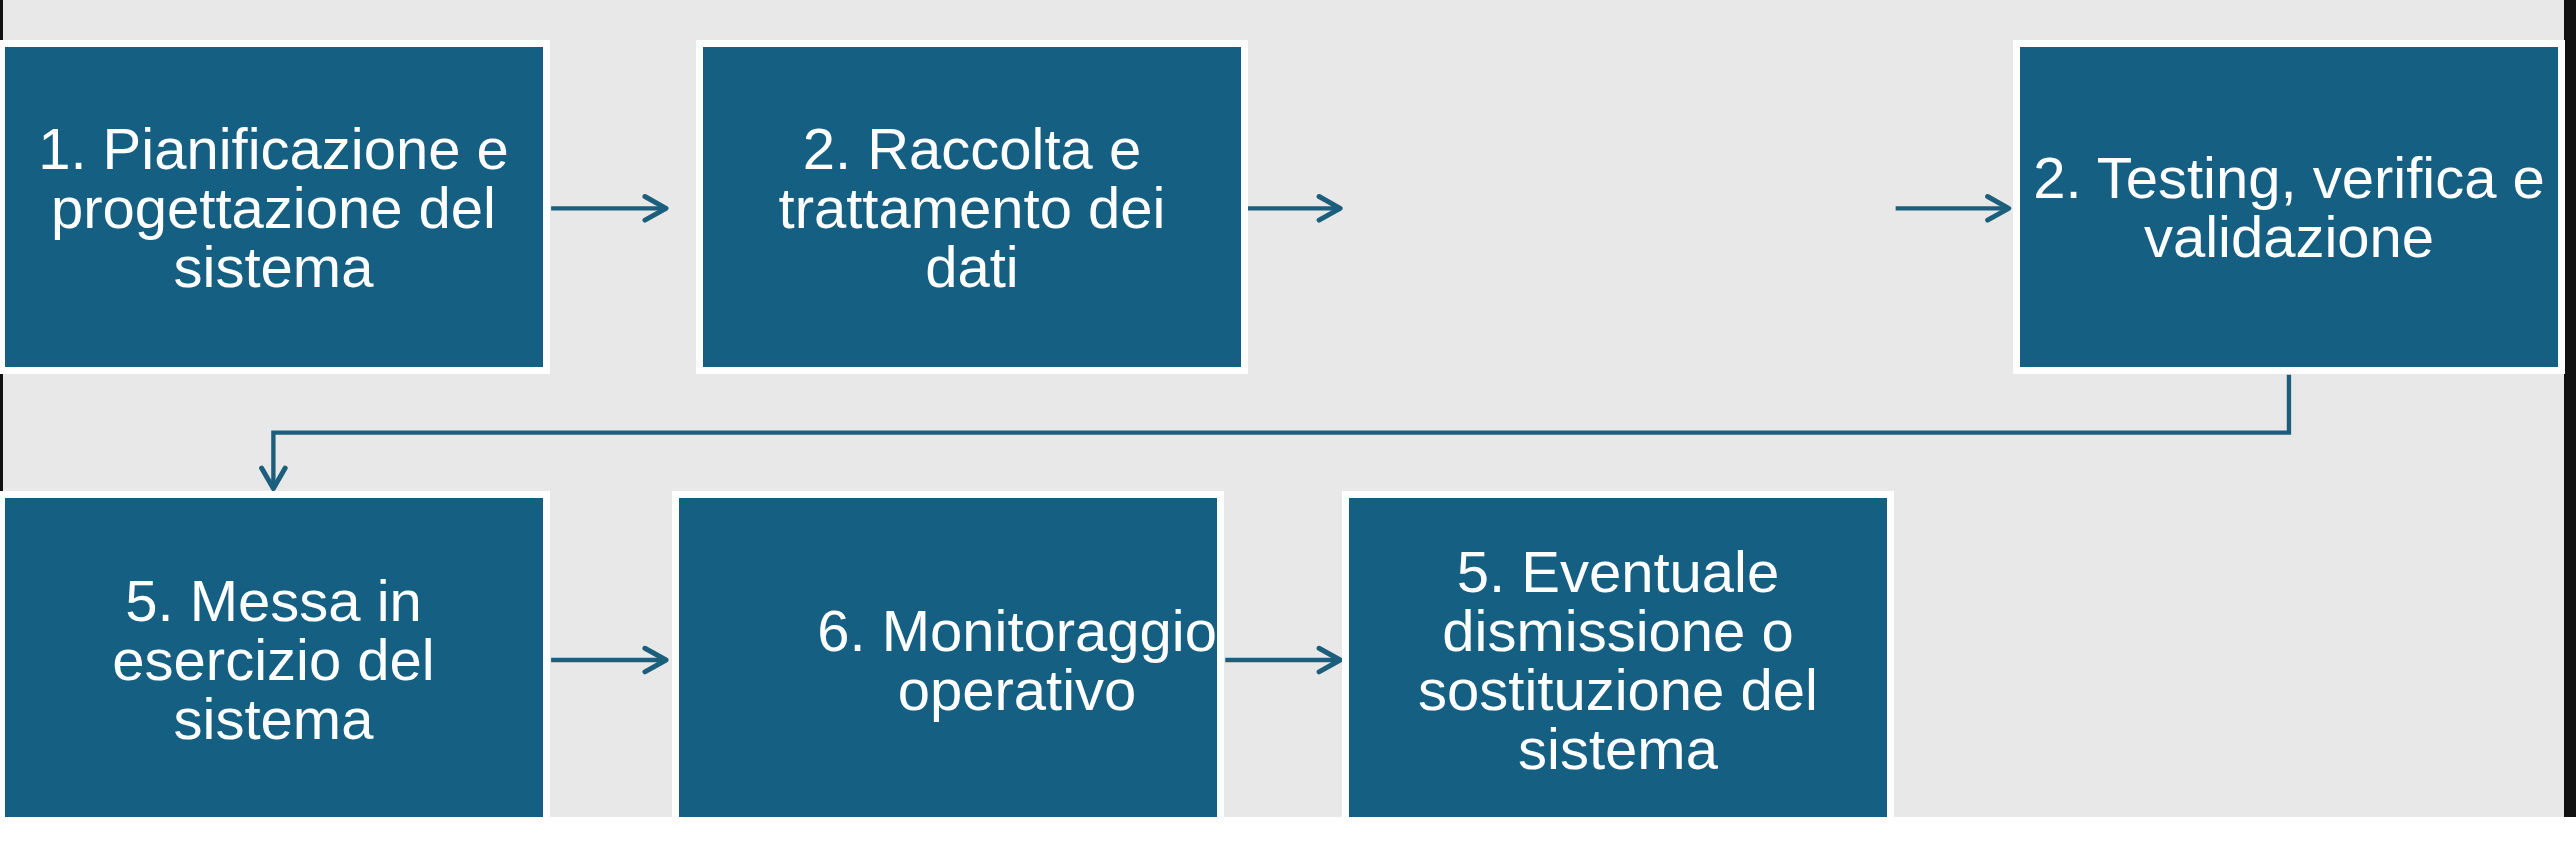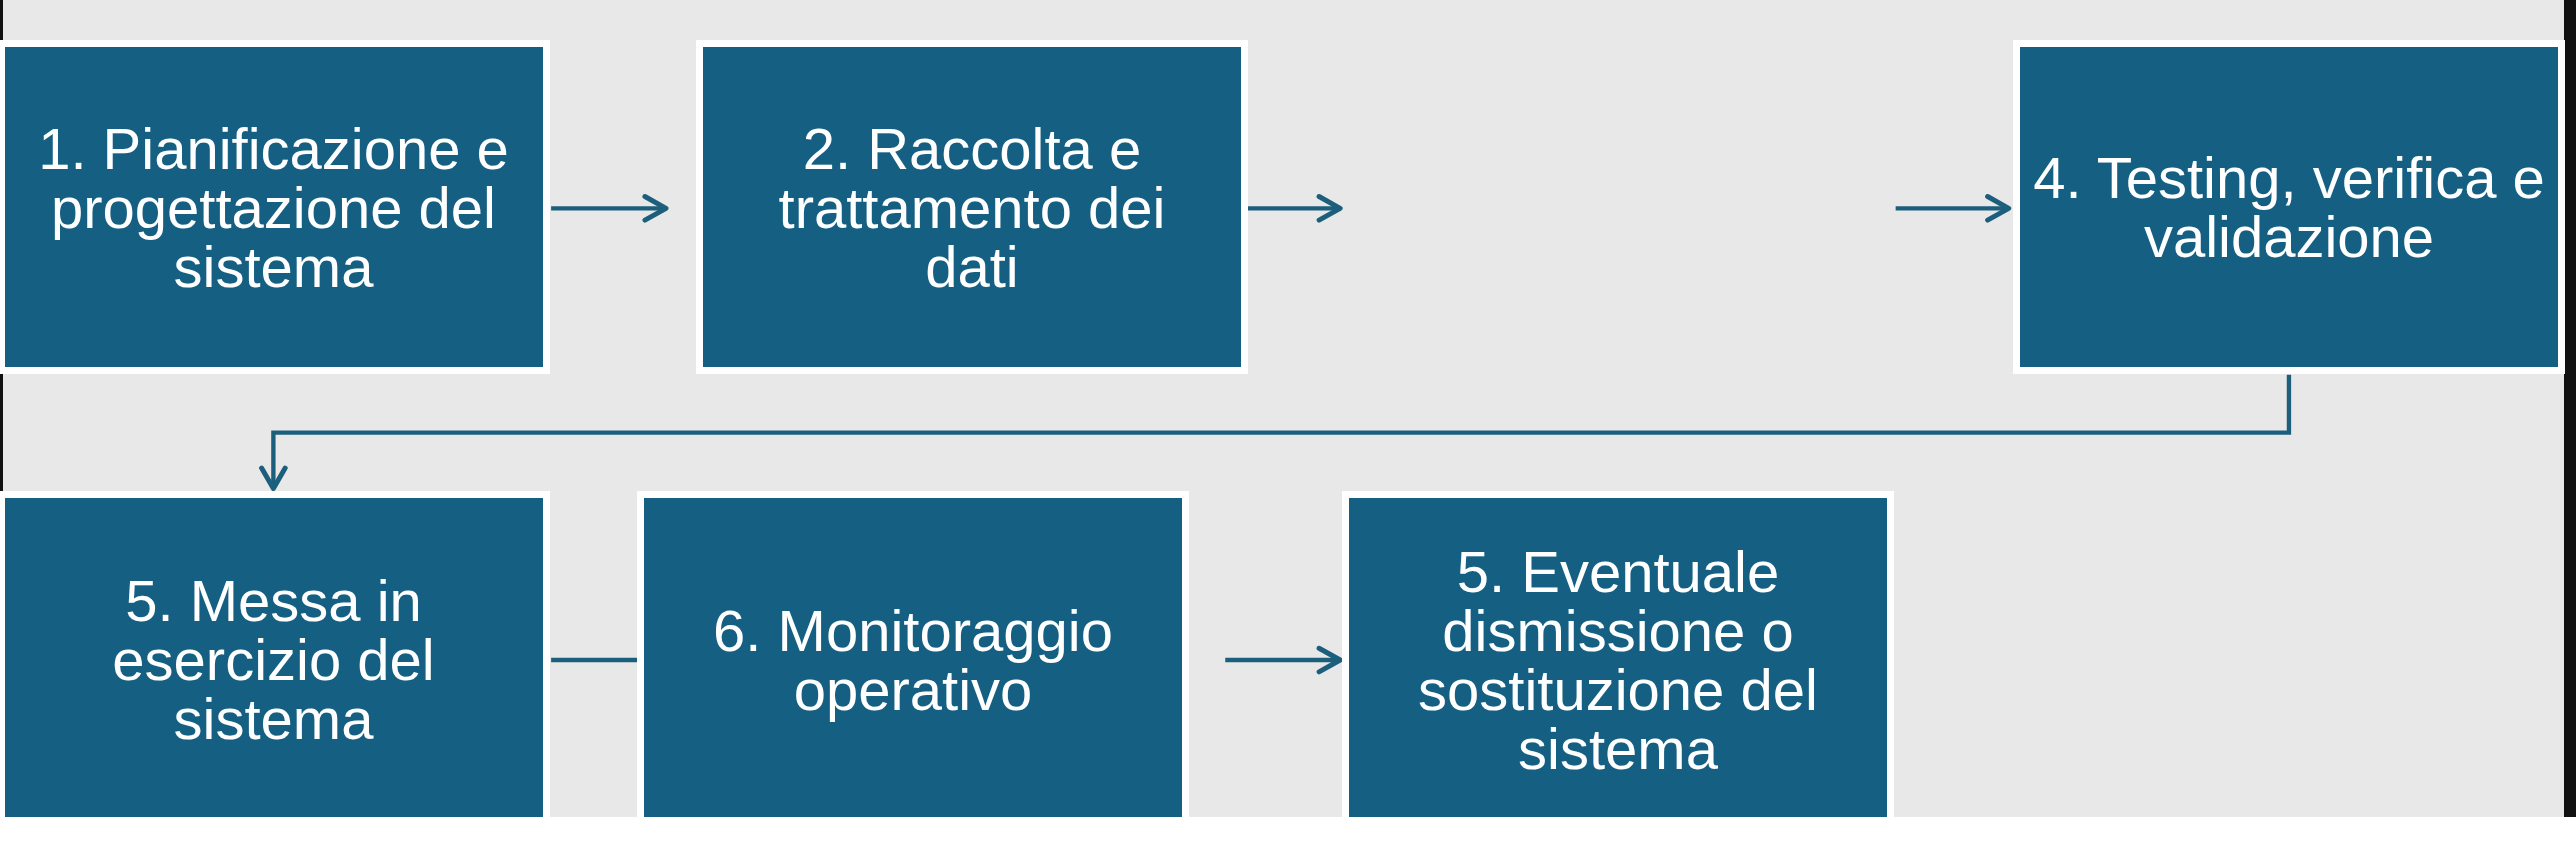--- a/index.html
+++ b/index.html
@@ -24,21 +24,21 @@
     background:var(--box-fill); border:7.5px solid var(--box-border);
     display:flex; align-items:center; justify-content:center;
     color:var(--box-text); text-align:center;
     font-size:58px; line-height:59px; white-space:pre;
   }
   .b1{left:-2.5px;  top:40px;  width:552px; height:334px;}
   .b2{left:696px;top:40px;  width:552px; height:334px;}
   .b3{left:1342px;top:40px;  width:552px; height:334px;}
   .b4{left:2013px;top:40px;  width:552px; height:334px;}
   .b5{left:-2.5px;  top:491px; width:552px; height:337px;}
-  .b6{left:637px;top:491px; width:552px; height:337px;}
+  .b6{left:672px;top:491px; width:552px; height:337px;justify-content:flex-end;}
   .b7{left:1342px;top:491px; width:552px; height:337px;}
 </style>
 </head>
 <body>
 
 <div class="canvas">
 
   <div class="edge-line edge-left"></div>
   <div class="edge-line edge-right"></div>
 
@@ -73,21 +73,21 @@
     <span>1. Pianificazione e
 progettazione del
 sistema</span>
   </div>
   <div class="box b2">
     <span>2. Raccolta e
 trattamento dei
 dati</span>
   </div>
   <div class="box b4">
-    <span>4. Testing, verifica e
+    <span>2. Testing, verifica e
 validazione</span>
   </div>
   <div class="box b5">
     <span>5. Messa in
 esercizio del
 sistema</span>
   </div>
   <div class="box b6">
     <span>6. Monitoraggio
 operativo</span>

